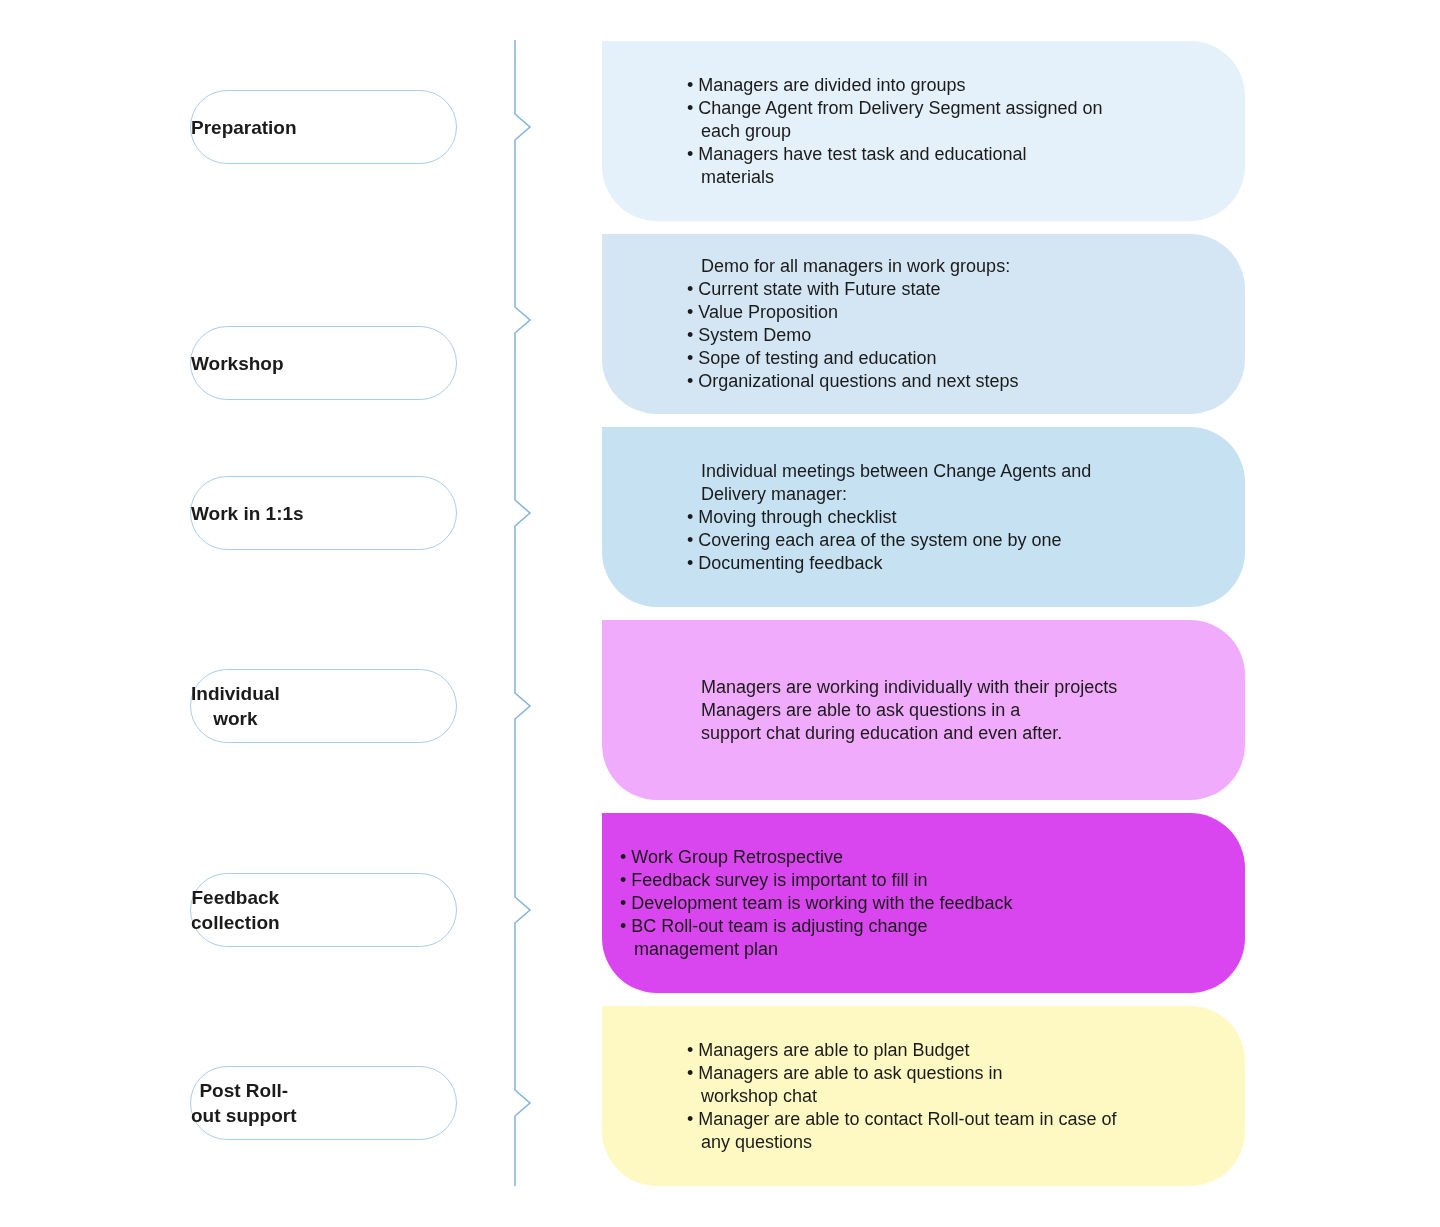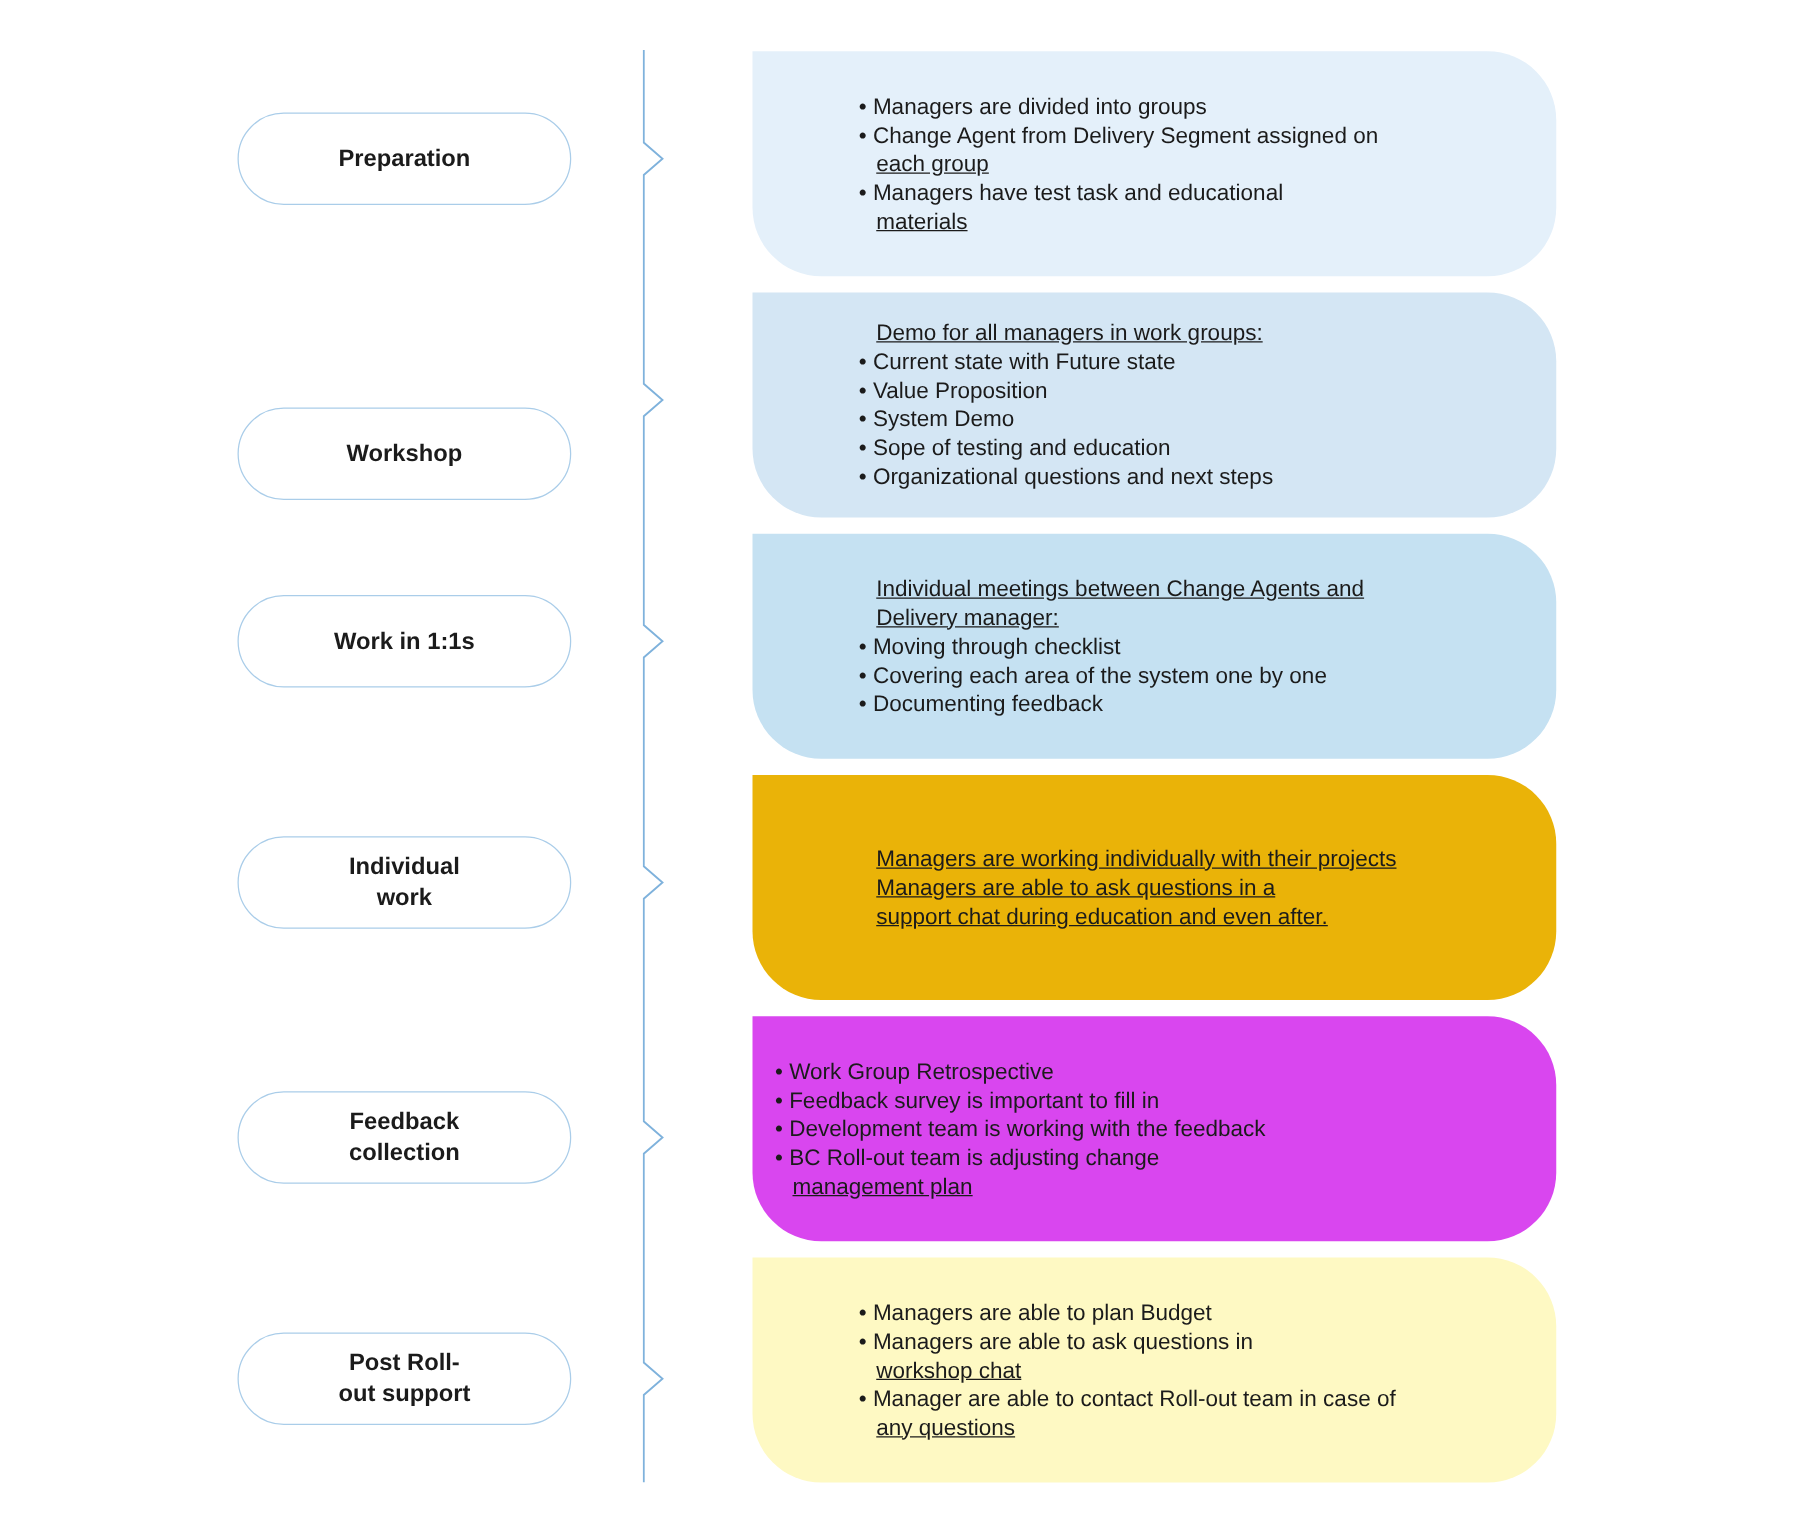--- a/index.html
+++ b/index.html
@@ -15,21 +15,21 @@
   .pill {
     position: absolute;
     left: 190px;
     width: 267px;
     height: 74px;
     background: #ffffff;
     border: 1.5px solid #aacde9;
     border-radius: 38px;
     display: flex;
     align-items: center;
-    justify-content: center;
+    justify-content: flex-start;
     box-sizing: border-box;
   }
   .pill-label {
     font-size: 19px;
     line-height: 25px;
     font-weight: bold;
     text-align: center;
     white-space: pre-line;
     color: #1b1b1b;
   }
@@ -49,21 +49,21 @@
     display: flex;
     flex-direction: column;
     justify-content: center;
   }
   .line {
     font-size: 18px;
     line-height: 23px;
     color: #1b1b1b;
     white-space: nowrap;
   }
-  .cont { padding-left: 14px; text-decoration: underline; }
+  .cont { padding-left: 14px; }
   .t1 { top: 90px; }   .b1 { top: 41px; }
   .t2 { top: 283px; margin-top: 43px; }  .b2 { top: 234px; }
   .t3 { top: 476px; }  .b3 { top: 427px; }
   .t4 { top: 669px; }  .b4 { top: 620px; }
   .t5 { top: 873px; }  .b5 { top: 813px; }
   .t6 { top: 1066px; } .b6 { top: 1006px; }
 </style>
 </head>
 <body>
 
@@ -104,21 +104,21 @@
     <div class="line cont">Delivery manager:</div>
     <div class="line">• Moving through checklist</div>
     <div class="line">• Covering each area of the system one by one</div>
     <div class="line">• Documenting feedback</div>
   </div>
 
   <div class="pill t4">
     <span class="pill-label">Individual
 work</span>
   </div>
-  <div class="box b4" style="background-color: #eab308;">
+  <div class="box b4" style="background-color: #f0abfc;">
     <div class="line cont">Managers are working individually with their projects</div>
     <div class="line cont">Managers are able to ask questions in a</div>
     <div class="line cont">support chat during education and even after.</div>
   </div>
 
   <div class="pill t5">
     <span class="pill-label">Feedback
 collection</span>
   </div>
   <div class="box b5" style="background-color: #d946ef; padding-left: 18px;">

